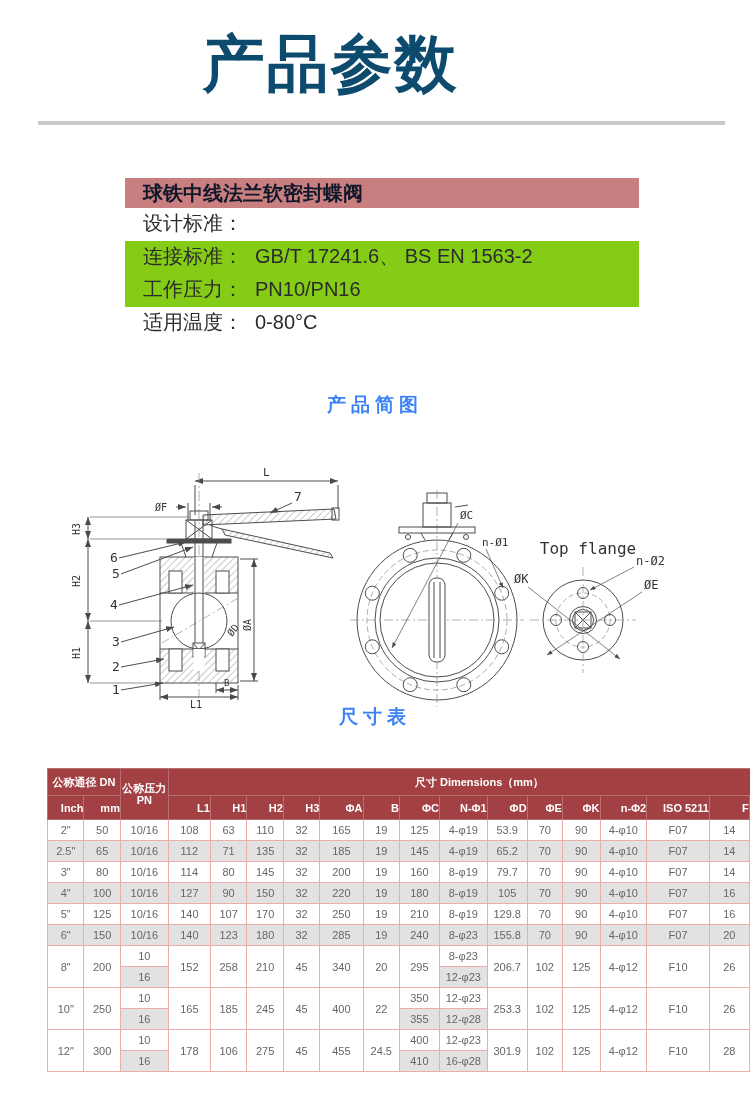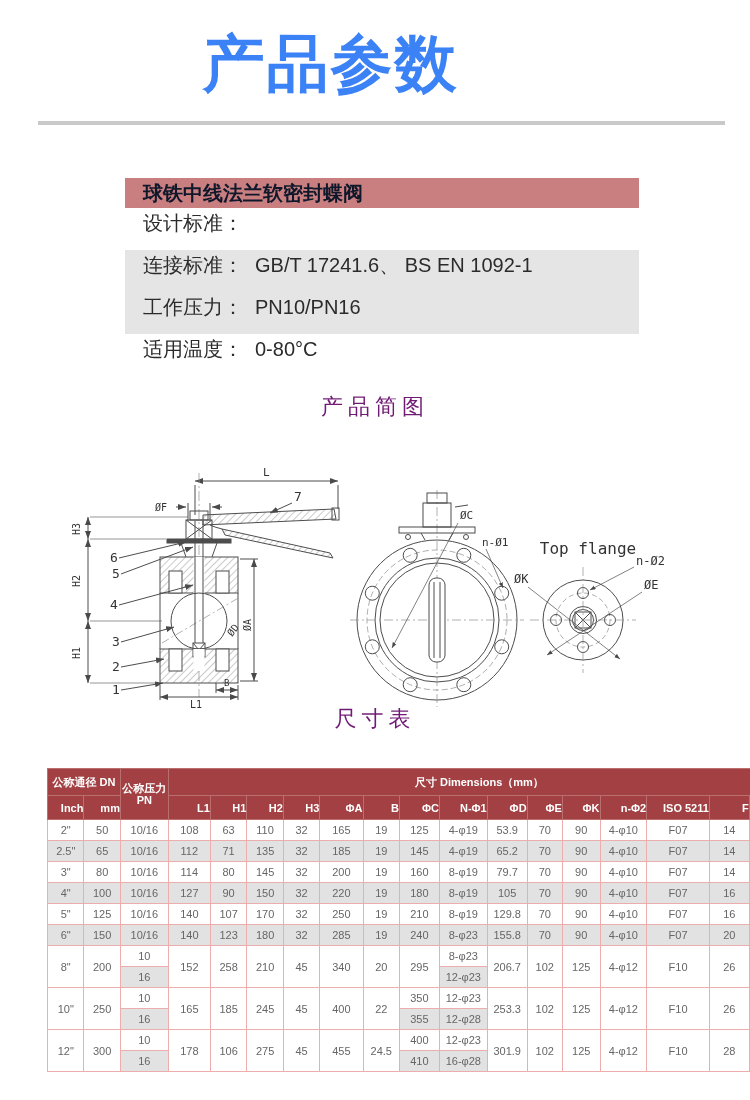--- a/index.html
+++ b/index.html
@@ -3,39 +3,39 @@
 <meta charset="utf-8">
 <style>
   html,body{margin:0;padding:0;}
   body{
     width:750px;height:1100px;position:relative;background:#ffffff;
     font-family:"Liberation Sans",sans-serif;overflow:hidden;
   }
   
   .main-title{
     position:absolute;top:24px;left:0;width:661px;text-align:center;
-    font-size:62px;font-weight:900;color:#3b82f6;line-height:80px;letter-spacing:2px;
+    font-size:62px;font-weight:900;color:#0c4a6e;line-height:80px;letter-spacing:2px;
   }
   .divider{position:absolute;top:121px;left:38px;width:687px;height:4px;background:#c9c9c9;}
 
   
   .spec{position:absolute;top:178px;left:125px;width:514px;font-size:20px;box-sizing:border-box;}
   .spec-header{
     height:30px;line-height:30px;background:#c97f7f;color:#0f172a;
     font-weight:bold;padding-left:18px;
   }
-  .spec-row{height:42px;line-height:30px;display:flex;padding-left:18px;color:#2b2b2b;}
-  .spec-row.pink{background:#e5e5e5;}
+  .spec-row{height:33px;line-height:30px;display:flex;padding-left:18px;color:#2b2b2b;}
+  .spec-row.pink{background:#84cc16;}
   .spec-label{width:112px;flex:none;}
   .spec-value{flex:1;}
 
   
   .sec-title{
     position:absolute;left:0;width:750px;text-align:center;
-    font-size:22px;color:#701a75;letter-spacing:5px;font-weight:400;
+    font-size:19px;color:#3b82f6;letter-spacing:5px;font-weight:700;
   }
   #diagram-title{top:392px;}
   #dim-title{top:704px;}
 
   
   .diagram-svg{position:absolute;top:445px;left:0;}
   .diagram-svg text{fill:#333;font-family:"DejaVu Sans Mono",monospace;}
 
   
   .dim-table{
@@ -61,21 +61,21 @@
 <div class="main-title">产品参数</div>
 <div class="divider"></div>
 
 <div class="spec">
   <div class="spec-header">球铁中线法兰软密封蝶阀</div>
   <div class="spec-row">
     <span class="spec-label">设计标准：</span>
   </div>
   <div class="spec-row pink">
     <span class="spec-label">连接标准：</span>
-    <span class="spec-value">GB/T 17241.6、 BS EN 1092-1</span>
+    <span class="spec-value">GB/T 17241.6、 BS EN 1563-2</span>
   </div>
   <div class="spec-row pink">
     <span class="spec-label">工作压力：</span>
     <span class="spec-value">PN10/PN16</span>
   </div>
   <div class="spec-row">
     <span class="spec-label">适用温度：</span>
     <span class="spec-value">0-80°C</span>
   </div>
 </div>

